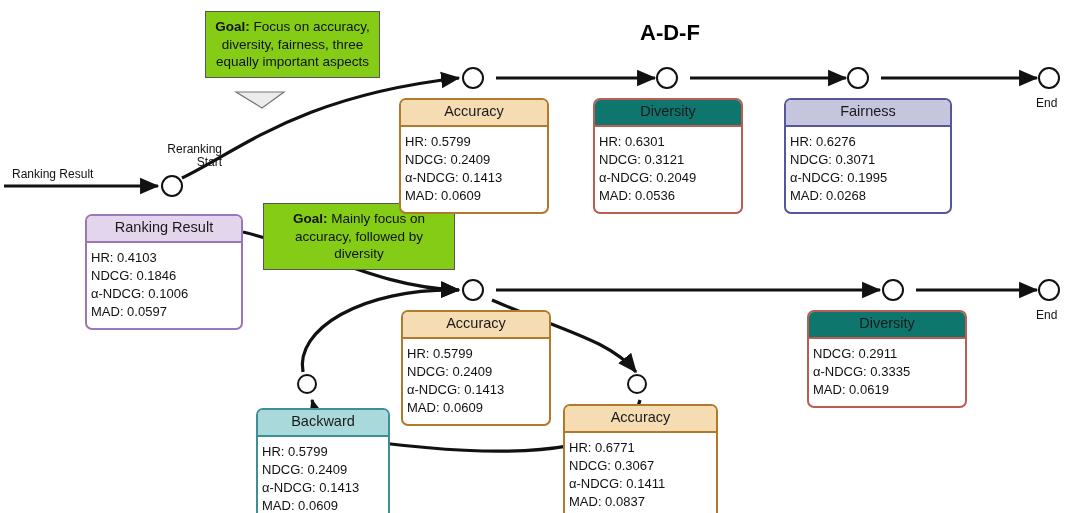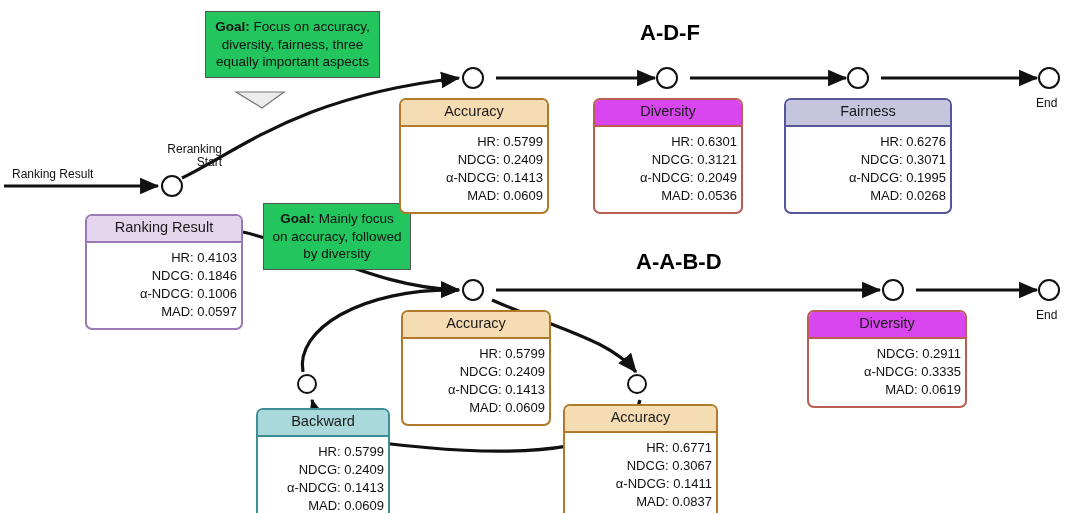--- a/index.html
+++ b/index.html
@@ -6,46 +6,46 @@
   body{width:1080px;height:513px;position:relative;overflow:hidden;
        font-family:"Liberation Sans","DejaVu Sans",sans-serif;color:#1a1a1a;}
   #stage{position:absolute;left:0;top:0;width:1080px;height:513px;}
   svg.edges{position:absolute;left:0;top:0;width:1080px;height:513px;pointer-events:none;}
 
   
   .card{position:absolute;border:2px solid #888;border-radius:7px;background:#ffffff;
         box-sizing:border-box;overflow:hidden;}
   .card .hdr{font-size:14.5px;text-align:center;padding:4px 2px 5px;line-height:1.1;
              border-bottom:2px solid #be185d;}
-  .card .body{padding:6px 4px 7px;text-align:right;font-size:13px;line-height:1.38;color:#111;}
+  .card .body{padding:6px 4px 7px;text-align:left;font-size:13px;line-height:1.38;color:#111;}
   .card .body div{white-space:nowrap;}
 
   .c-acc{border-color:#b07a2a;}
   .c-acc .hdr{background:#f5dcb3;border-bottom-color:#b07a2a;}
   .c-div{border-color:#bb5d52;}
-  .c-div .hdr{background:#d946ef;border-bottom-color:#bb5d52;}
+  .c-div .hdr{background:#0f766e;border-bottom-color:#bb5d52;}
   .c-fair{border-color:#56569b;}
   .c-fair .hdr{background:#c5c5de;border-bottom-color:#56569b;}
   .c-rank{border-color:#9a77b5;}
   .c-rank .hdr{background:#e3d5ec;border-bottom-color:#9a77b5;}
   .c-back{border-color:#3d8e96;}
   .c-back .hdr{background:#a9d9da;border-bottom-color:#3d8e96;}
 
   
   .node{position:absolute;width:22px;height:22px;border:2.5px solid #111;border-radius:50%;
         background:#fff;box-sizing:border-box;}
   .node.sm{width:20px;height:20px;}
 
   
   .lbl{position:absolute;font-size:12px;color:#111;white-space:nowrap;}
   .lbl.ctr{text-align:right;}
   .title{position:absolute;font-size:22px;font-weight:bold;color:#000;white-space:nowrap;}
 
   
-  .callout{position:absolute;background:#22c55e;border:1.3px solid #555;box-sizing:border-box;
+  .callout{position:absolute;background:#84cc16;border:1.3px solid #555;box-sizing:border-box;
            font-size:13.5px;line-height:1.3;color:#111;padding:6px 8px;text-align:center;}
   .callout b{font-weight:bold;}
 </style>
 </head>
 <body>
 
 <div id="stage">
 
   <svg class="edges" viewBox="0 0 1080 513">
     <defs>
@@ -81,30 +81,29 @@
     </g>
   </svg>
 
   <div class="lbl" style="left:12px;top:167px;">Ranking Result</div>
   <div class="lbl ctr" style="left:126px;top:143px;width:96px;line-height:1.12;">
     <span>Reranking</span><br>
     <span>Start</span>
   </div>
 
   <div class="title" style="left:640px;top:20px;">A-D-F</div>
-  <div class="title" style="left:636px;top:249px;">A-A-B-D</div>
 
   <div class="lbl" style="left:1036px;top:96px;">End</div>
   <div class="lbl" style="left:1036px;top:308px;">End</div>
 
   <div class="callout" style="left:205px;top:11px;width:175px;">
     <b>Goal:</b>
     <span>Focus on accuracy, diversity, fairness, three equally important aspects</span>
   </div>
-  <div class="callout" style="left:263px;top:203px;width:148px;">
+  <div class="callout" style="left:263px;top:203px;width:192px;">
     <b>Goal:</b>
     <span>Mainly focus on accuracy, followed by diversity</span>
   </div>
 
   <div class="node" style="left:161px;top:175px;"></div>
   <div class="node" style="left:462px;top:67px;"></div>
   <div class="node" style="left:656px;top:67px;"></div>
   <div class="node" style="left:847px;top:67px;"></div>
   <div class="node" style="left:1038px;top:67px;"></div>
   <div class="node" style="left:462px;top:279px;"></div>

